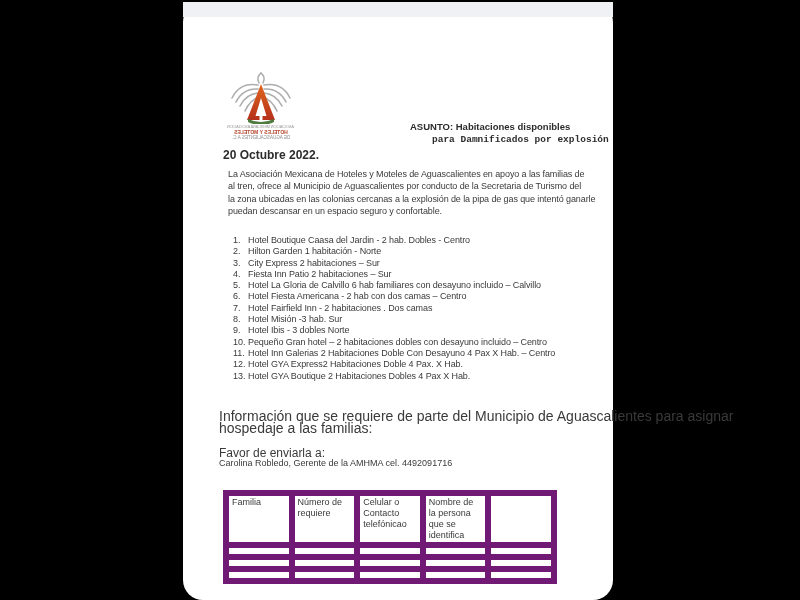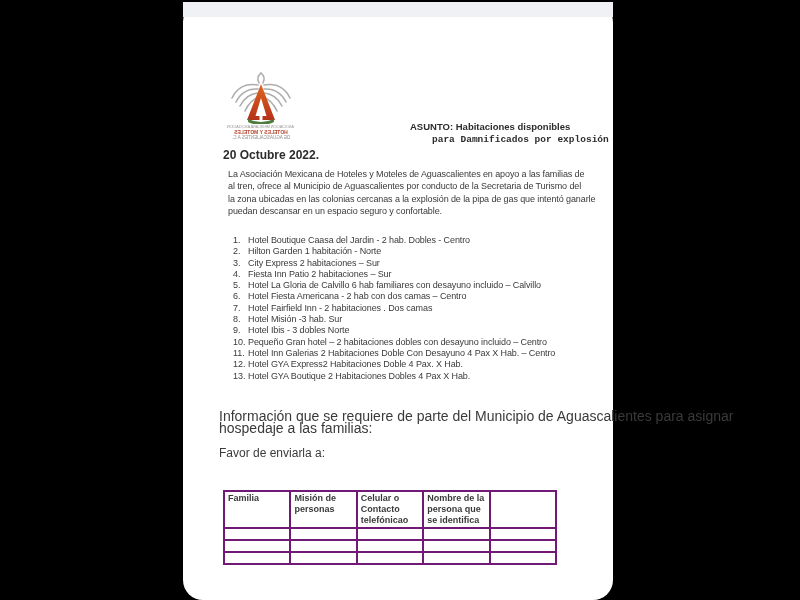--- a/index.html
+++ b/index.html
@@ -56,22 +56,22 @@
   .request { position: absolute; left: 36px; top: 408px; font-size: 14px; color: #3a3a3a; line-height: 12.3px; white-space: nowrap; }
   .send-to { position: absolute; left: 36px; top: 444px; font-size: 12px; color: #3a3a3a; white-space: nowrap; }
   .contact-line { position: absolute; left: 36px; top: 456px; font-size: 9px; color: #3a3a3a; white-space: nowrap; }
 
   
   .form-table {
     position: absolute; left: 40px; top: 488px;
     border-collapse: collapse; table-layout: fixed; width: 334px;
   }
   .form-table td, .form-table th {
-    border: 2px solid #701a75;
-    font-size: 9px; font-weight: bold; color: #3a3a3a;
+    border: 6px solid #701a75;
+    font-size: 9px; font-weight: normal; color: #3a3a3a;
     text-align: left; vertical-align: top;
     padding: 1px 3px; line-height: 11px;
   }
   .form-table .hdr-row th { height: 37px; }
   .form-table .empty-row td { height: 12px; }
 </style>
 </head>
 <body>
 
 <div class="stage">
@@ -179,26 +179,27 @@
           <span class="num">13.</span>
           <span class="txt">Hotel GYA Boutique 2 Habitaciones Dobles 4 Pax  X Hab.</span>
         </div>
     </div>
 
     <div class="request">
       <div>Información que se requiere de parte del Municipio de Aguascalientes para asignar</div>
       <div>hospedaje a las familias:</div>
     </div>
     <div class="send-to">Favor de enviarla a:</div>
+    <div class="contact-line">Carolina Robledo, Gerente de la AMHMA cel.  4492091716</div>
 
     <table class="form-table">
       <tbody>
         <tr class="hdr-row">
           <th>Familia</th>
-          <th>Misión de personas</th>
+          <th>Número de requiere</th>
           <th>Celular o Contacto telefónicao</th>
           <th>Nombre de la persona que se identifica</th>
           <th></th>
         </tr>
         <tr class="empty-row">
           <td></td>
             <td></td>
             <td></td>
             <td></td>
             <td></td>

